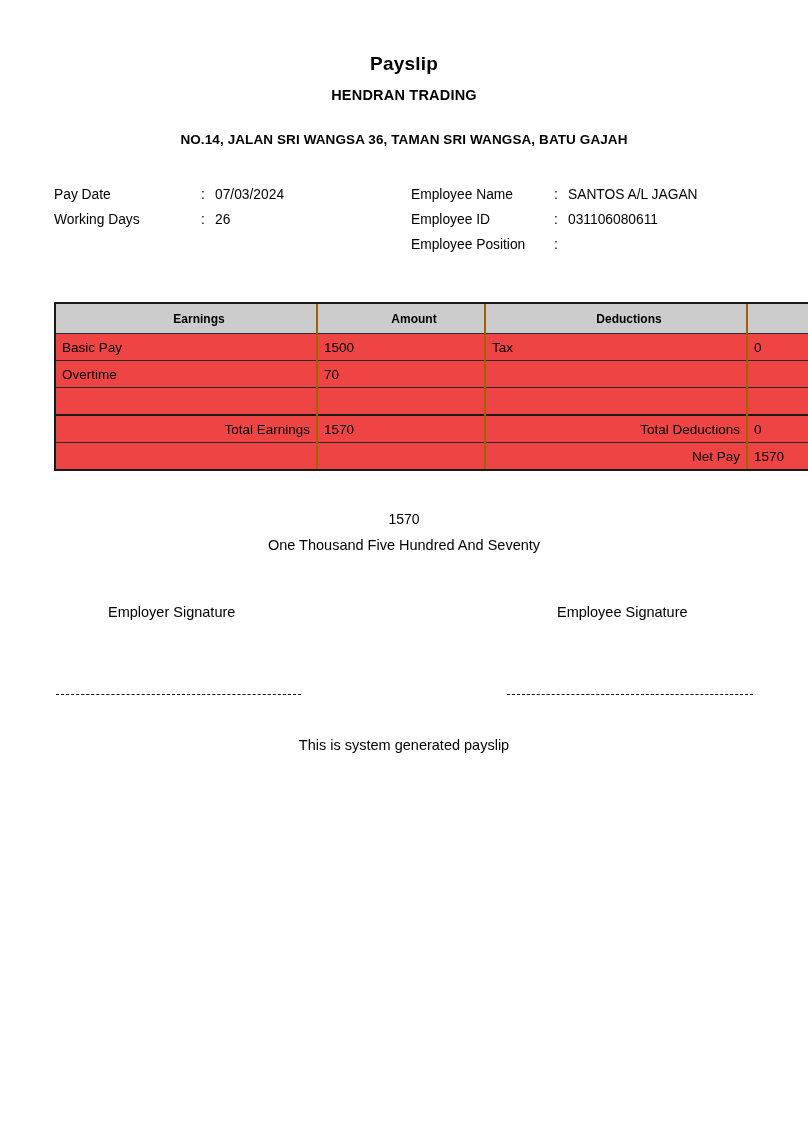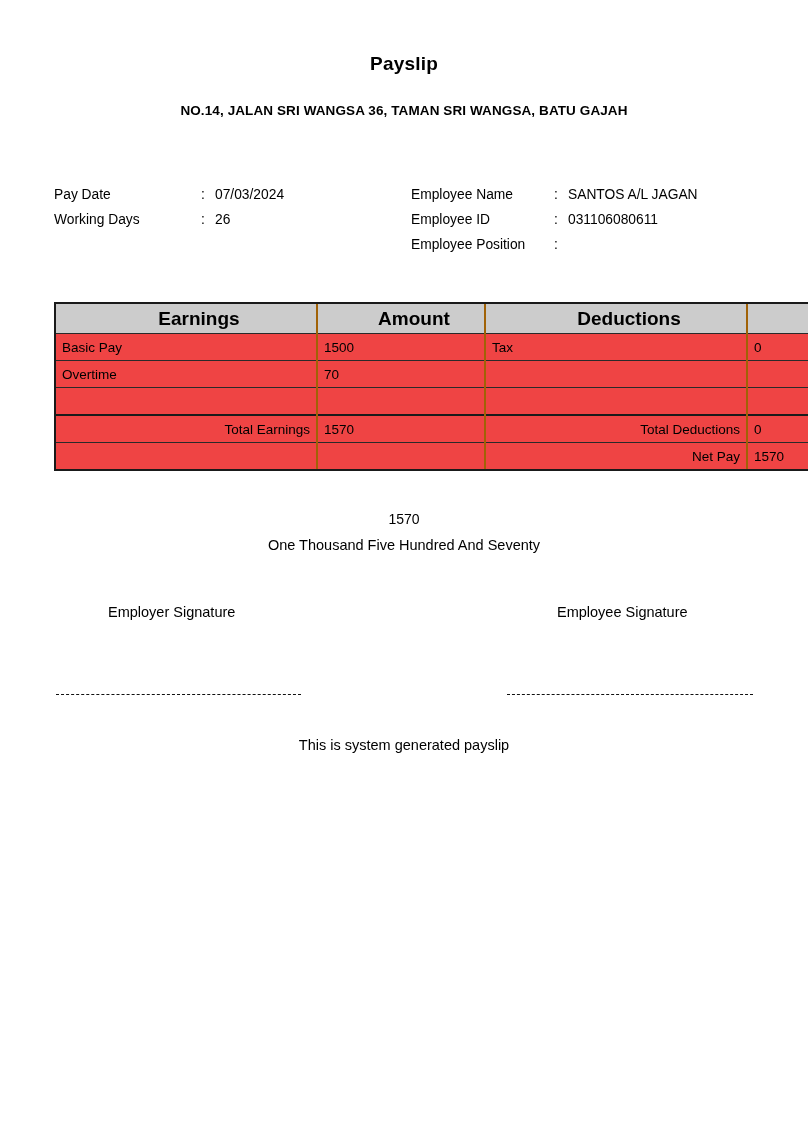--- a/index.html
+++ b/index.html
@@ -90,21 +90,21 @@
     border: 1px solid #2a2a2a;
     padding: 0 6px;
     height: 26px;
     font-weight: normal;
     vertical-align: middle;
     overflow: hidden;
     white-space: nowrap;
   }
   .pay-table thead th {
     background: #cccccc;
-    font-size: 19px;
+    font-size: 12px;
     font-weight: bold;
     height: 29px;
     border-top: 2px solid #1a1a1a;
     padding-left: 32px;
   }
   .col-desc   { width: 222px; }
   .col-amount { width: 128px; }
 
   .pay-table tbody td { background: #ef4444; }
   .amt { }
@@ -198,20 +198,21 @@
     text-decoration: underline;
   }
 </style>
 </head>
 <body>
 
 <div id="page">
 
   <div class="doc-header">
     <div class="doc-title">Payslip</div>
+    <div class="company-name">HENDRAN TRADING</div>
     <div class="company-address">NO.14, JALAN SRI WANGSA 36, TAMAN SRI WANGSA, BATU GAJAH</div>
   </div>
 
   <div class="meta">
 
     <div class="meta-col left">
       <div class="meta-row">
         <span class="meta-label">Pay Date</span>
         <span class="meta-colon">:</span>
         <span class="meta-value">07/03/2024</span>

